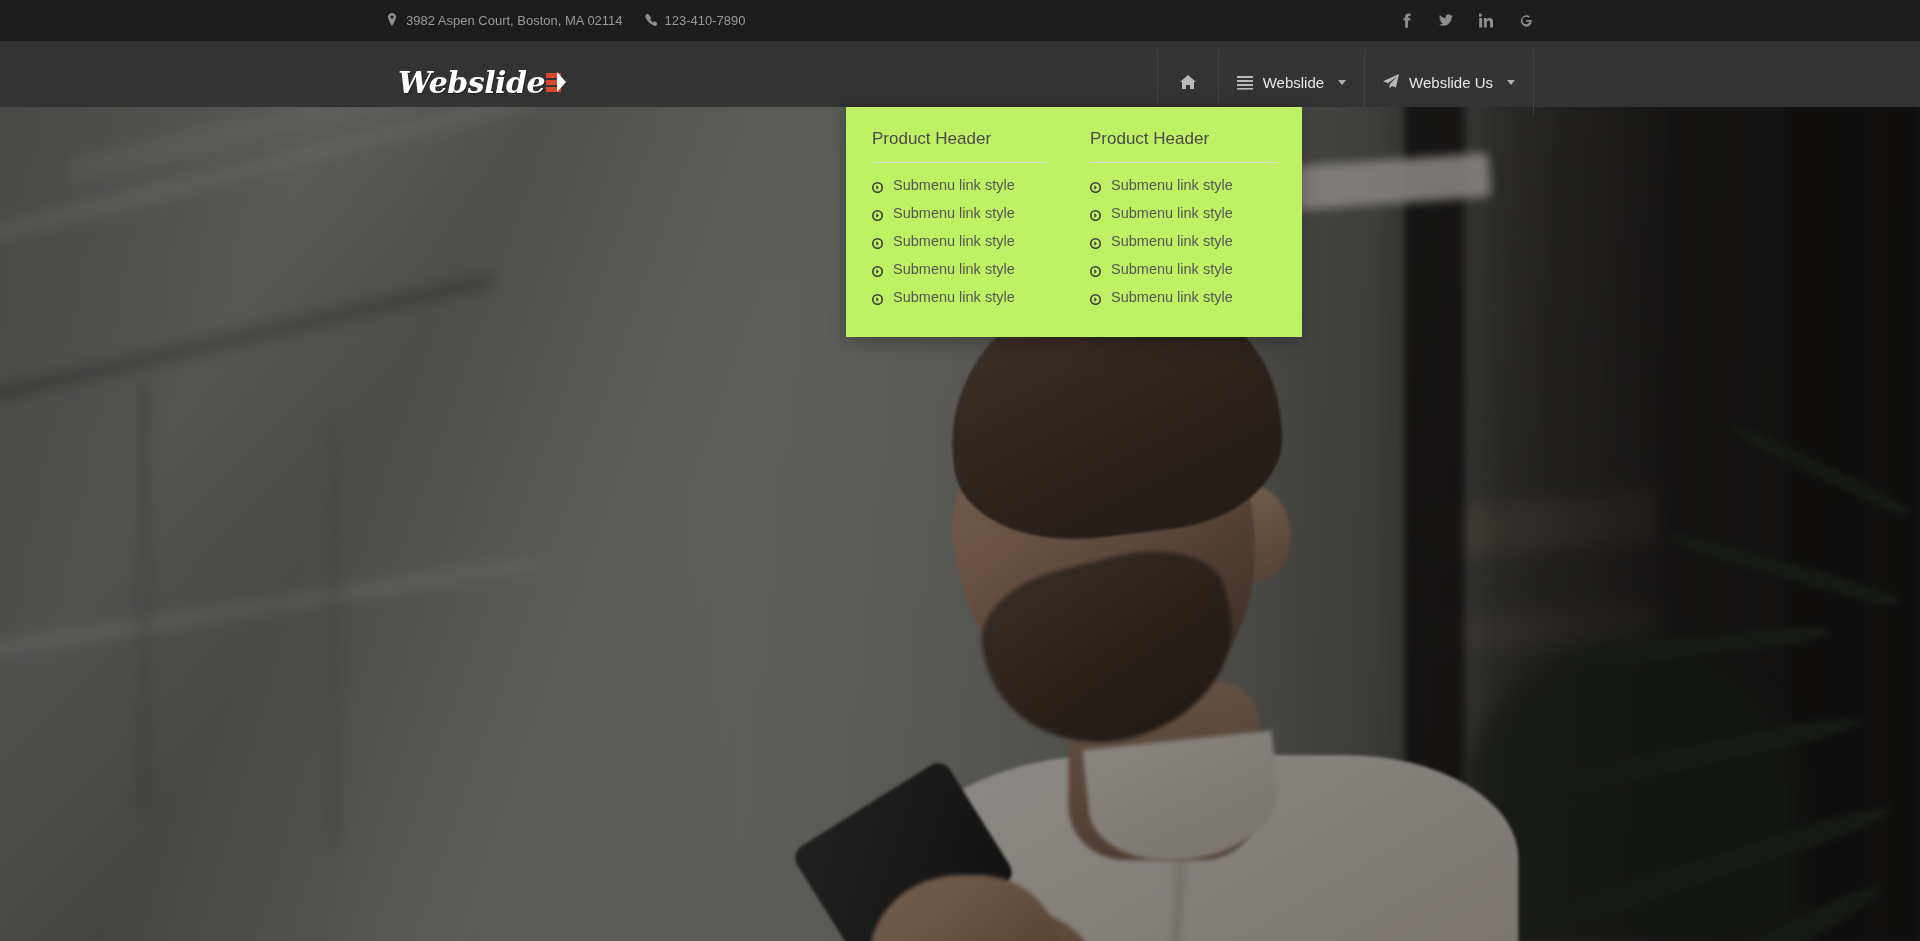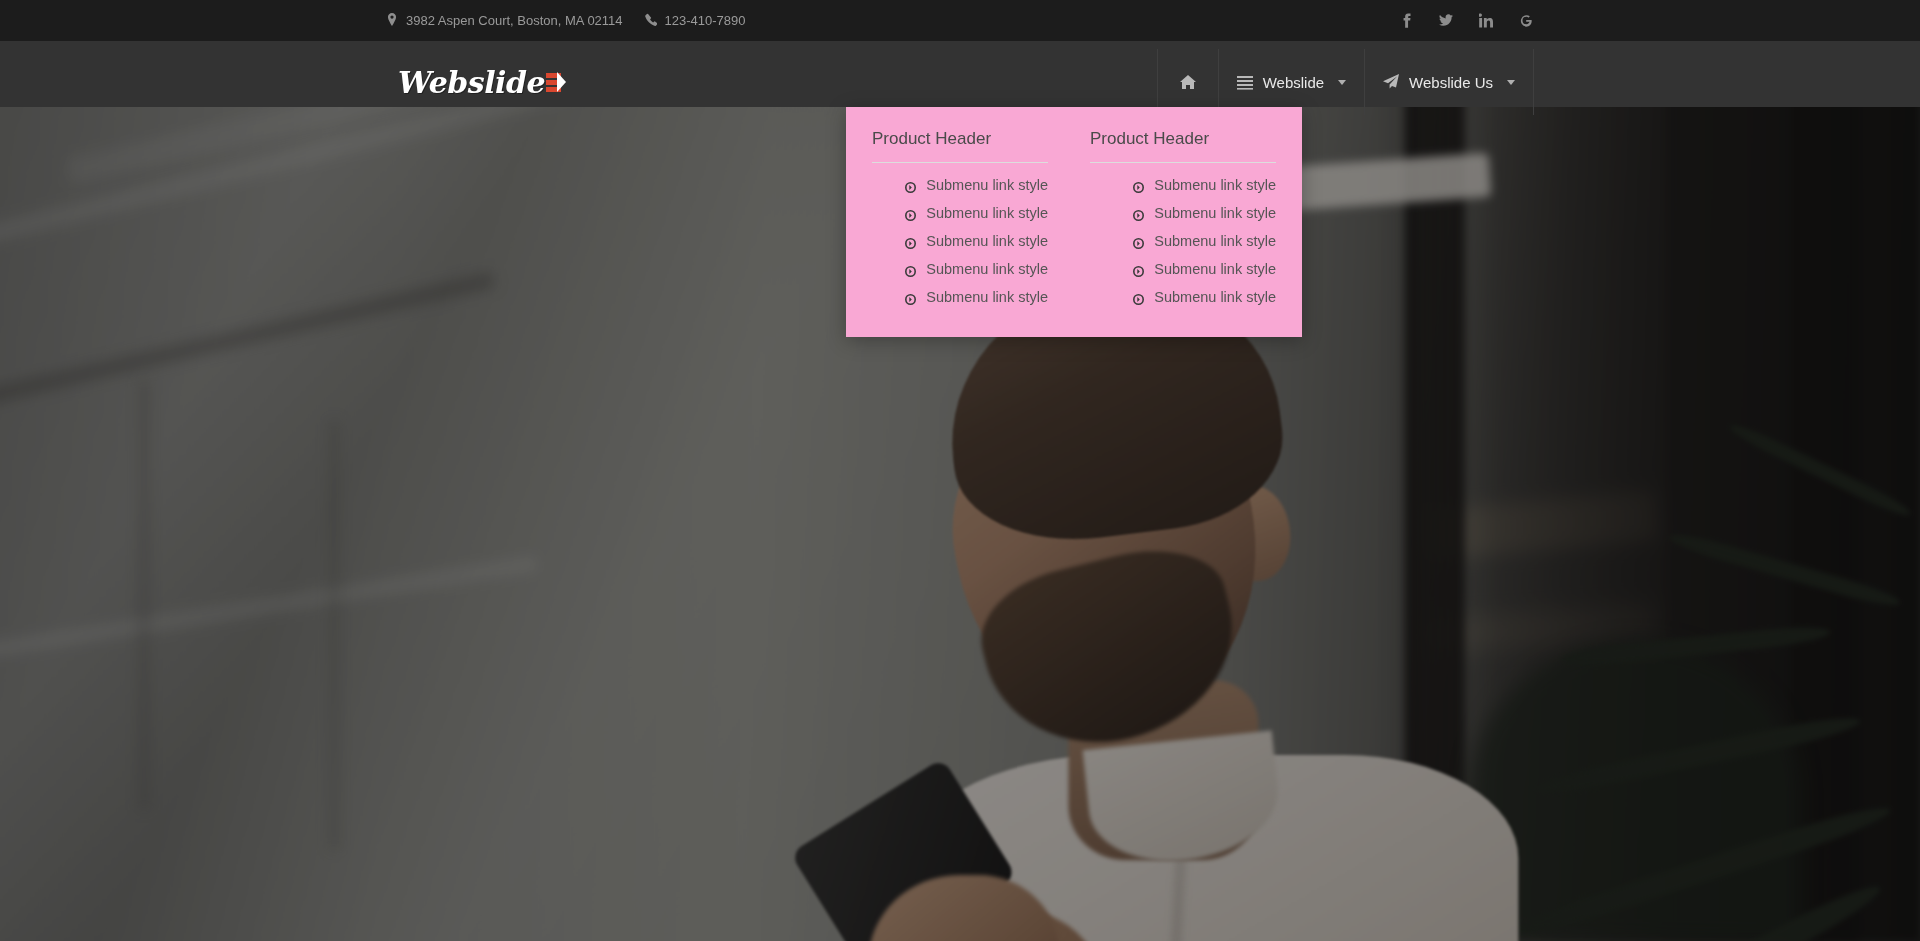--- a/index.html
+++ b/index.html
@@ -255,37 +255,37 @@
     flex:1; background:transparent; border:none; outline:none;
     color:#cfcfcf; font-size:14px; font-family:"Liberation Sans", sans-serif;
   }
   .searchbox input::placeholder { color:#8d8d8d; }
   .searchbox .mag { width:16px; height:16px; flex:none; }
   .searchbox .mag svg { width:16px; height:16px; stroke:#b4b4b4; fill:none; stroke-width:2; }
 
   
   #dropdown {
     position:absolute; left:846px; top:107px;
-    width:456px; background:#f9a8d4;
+    width:456px; background:#bef264;
     padding:22px 26px 26px 26px;
     display:flex; gap:0;
     box-shadow:0 4px 18px rgba(0,0,0,.28);
     z-index:45;
   }
   .dd-col { width:50%; padding-right:26px; }
   .dd-col:last-child { padding-right:0; padding-left:16px; }
   .dd-head {
     font-size:17px; color:#4a4a4a; font-weight:400;
     padding-bottom:13px; margin-bottom:8px;
     border-bottom:1px solid #dddddd;
   }
   .dd-link {
     display:flex; align-items:center; gap:10px;
     padding:6px 0; color:#555555; font-size:14.5px;
-    cursor:pointer; text-decoration:none;justify-content:flex-end;
+    cursor:pointer; text-decoration:none;
   }
   .dd-link .bullet { width:11px; height:11px; flex:none; }
   .dd-link .bullet svg { width:11px; height:11px; fill:#3a3a3a; }
 </style>
 </head>
 <body>
 
 <div id="hero">
   <div class="bg-base"></div>
 

